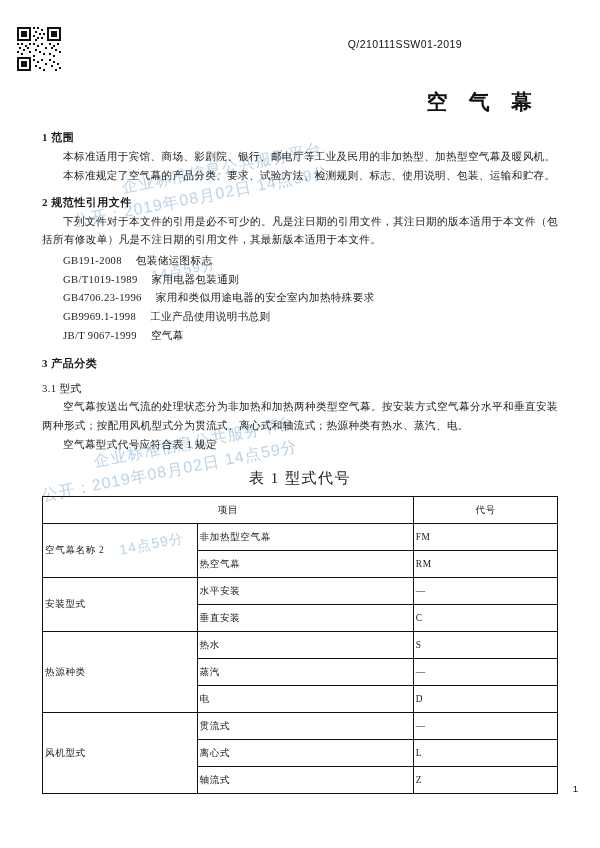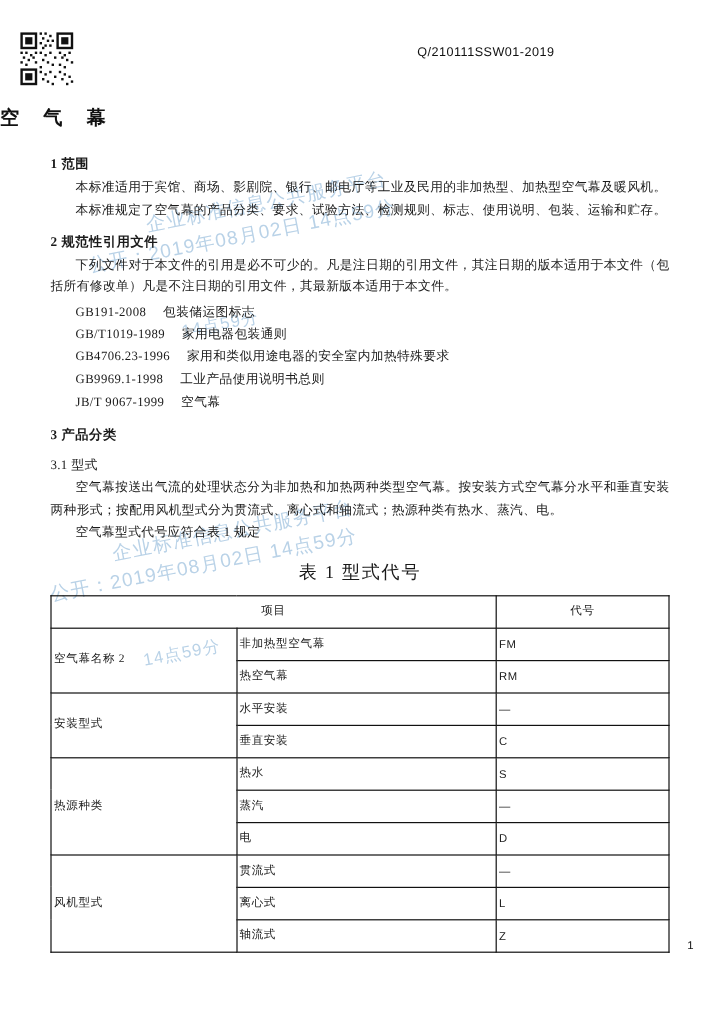--- a/index.html
+++ b/index.html
@@ -48,22 +48,22 @@
     letter-spacing: 0.4px;
     color: #111;
   }
 
   
   .doc-title {
     position: absolute;
     top: 88px;
     left: 0;
     width: 540px;
-    text-align: left;
-    font-size: 16px;
+    text-align: right;
+    font-size: 21px;
     letter-spacing: 8px;
     font-weight: bold;
     color: #111;
   }
 
   
   .content {
     position: absolute;
     top: 120px;
     left: 42px;
@@ -112,20 +112,21 @@
     width: 100%;
     font-size: 9.6px;
     table-layout: fixed;
   }
   table.spec th, table.spec td {
     border: 1px solid #111;
     height: 24px;
     padding: 1px 2px;
     letter-spacing: 0.6px;
     font-weight: normal;
+    font-family: Liberation Serif, serif;
   }
   table.spec th { font-weight: normal; }
   .col-a { width: 30%; }
   .col-b { width: 42%; }
   .col-c { width: 28%; }
   .code-cell {
     font-family: "Liberation Sans", "DejaVu Sans", sans-serif;
     font-size: 9.4px;
     letter-spacing: 0.3px;
   }

